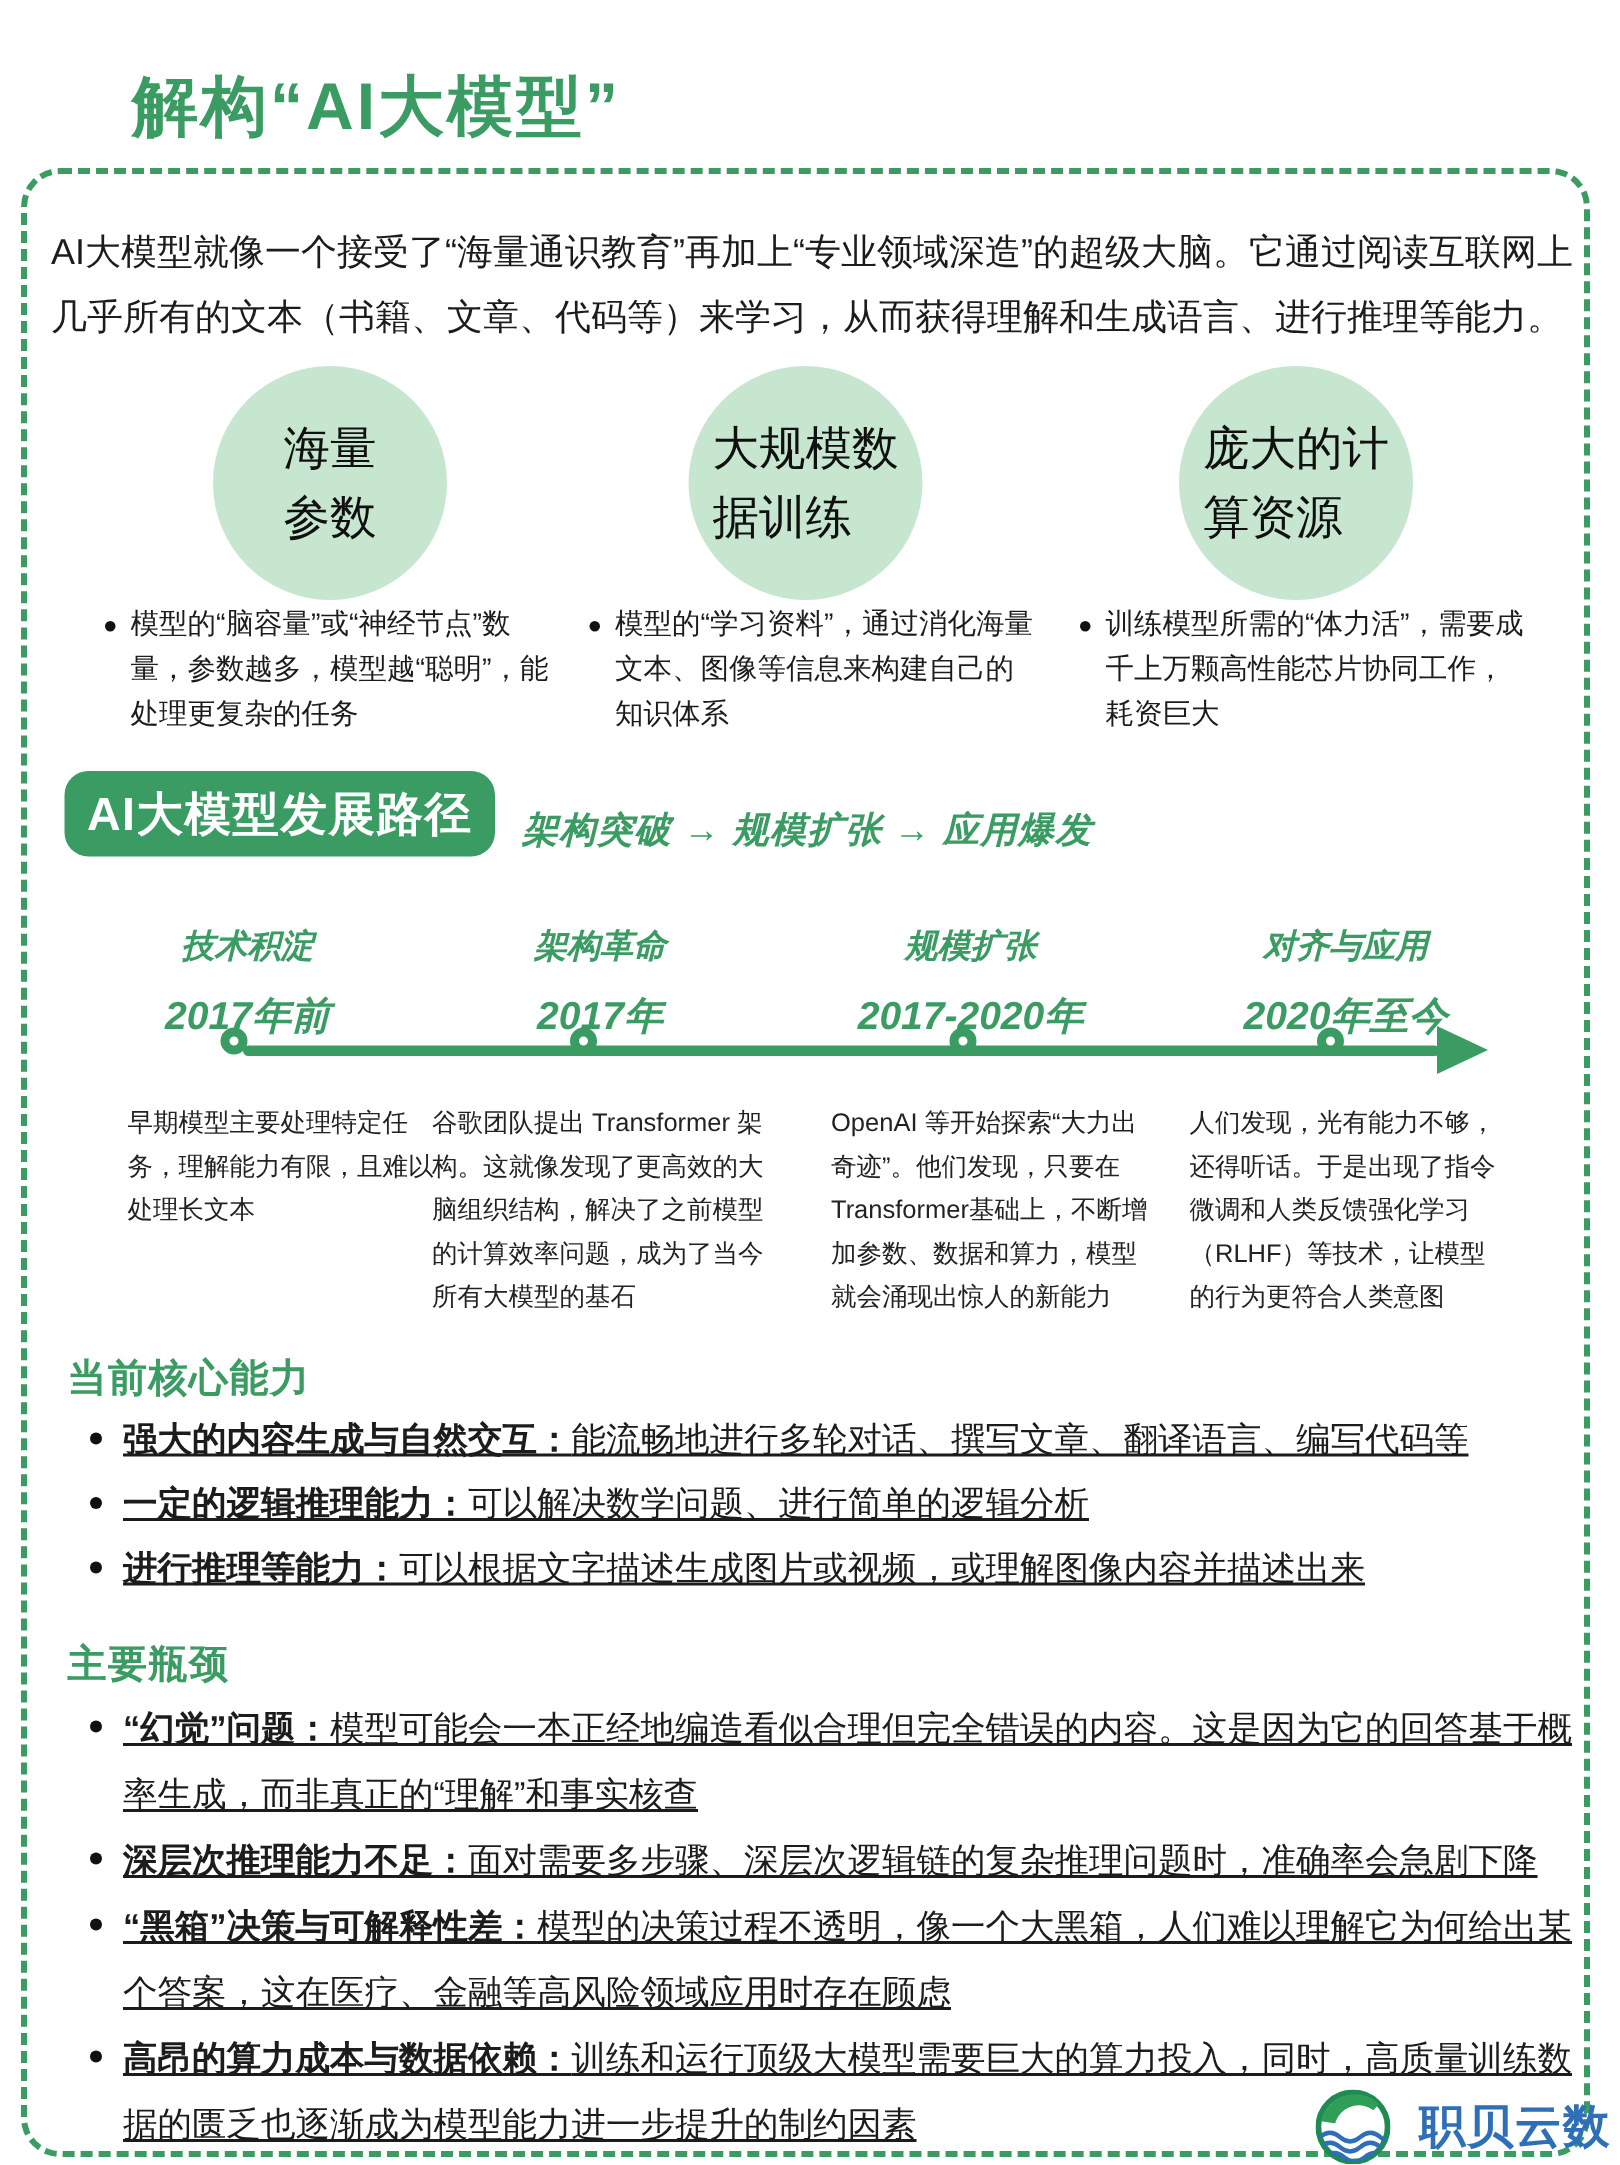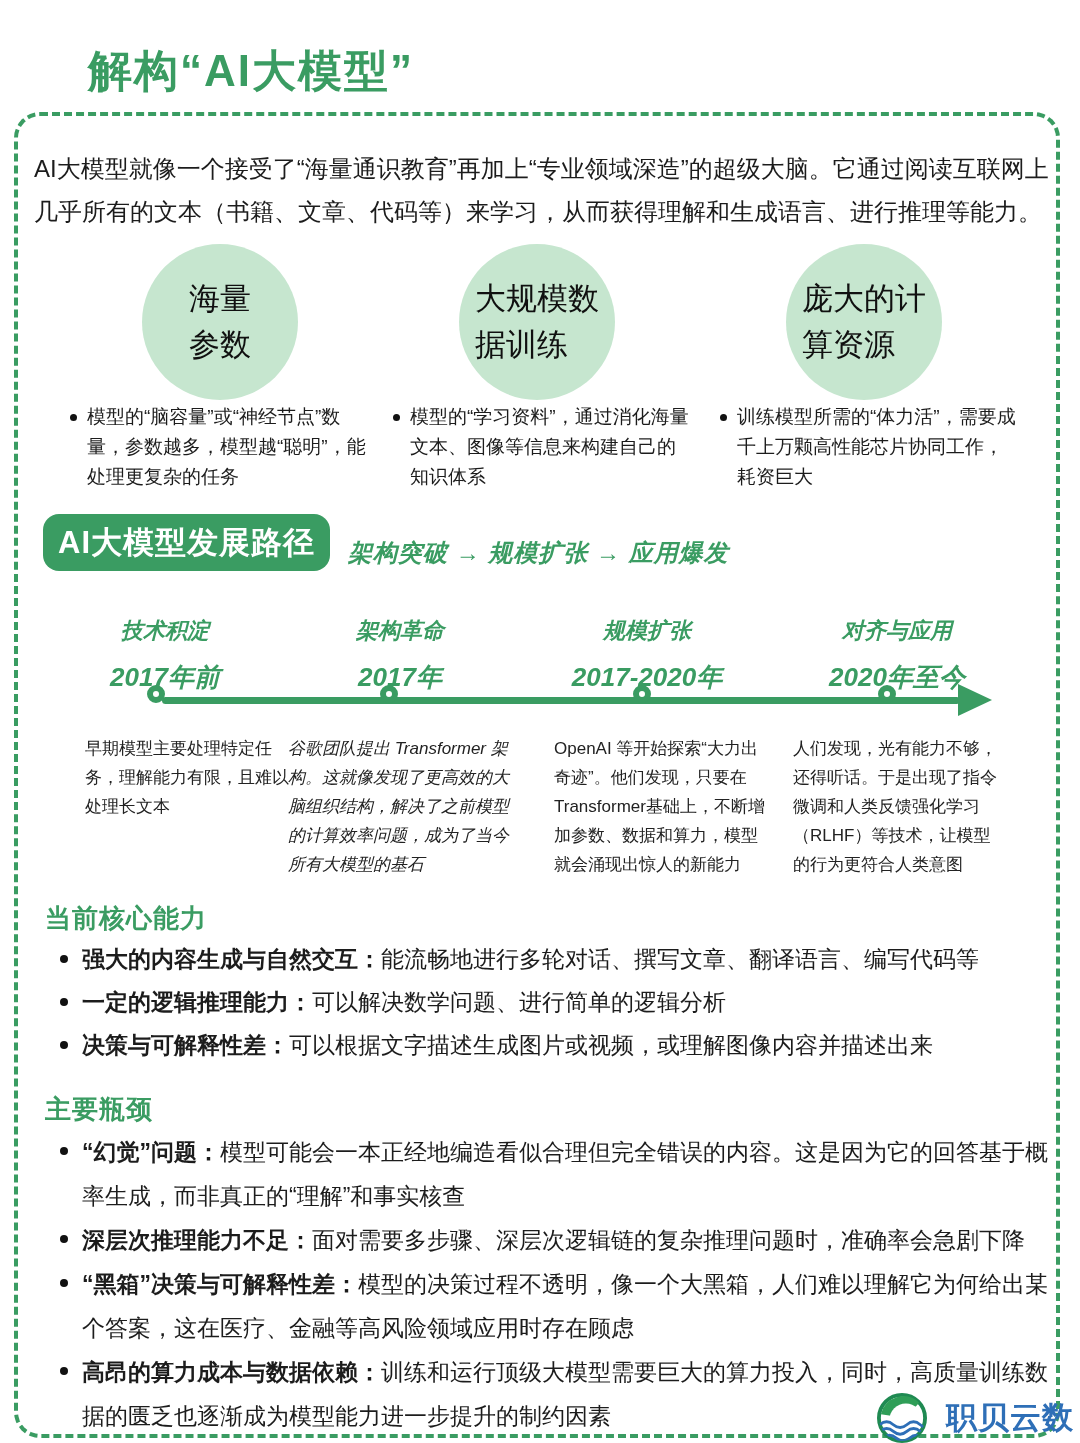--- a/index.html
+++ b/index.html
@@ -43,29 +43,29 @@
   .tl-line{position:absolute;left:162px;top:697px;width:798px;height:7px;background:var(--green);border-radius:4px;}
   .tl-arrow{position:absolute;left:958px;top:684px;width:0;height:0;border-left:34px solid var(--green);border-top:16px solid transparent;border-bottom:16px solid transparent;}
   .tl-node{position:absolute;top:685px;width:18px;height:18px;background:#ffffff;border:6px solid var(--green);border-radius:50%;}
   .tl-node.n1{left:147px;}
   .tl-node.n2{left:380px;}
   .tl-node.n3{left:633px;}
   .tl-node.n4{left:878px;}
 
   .tl-desc{position:absolute;top:734px;font-size:17px;line-height:29px;color:#222222;}
   .tl-desc.d1{left:85px;width:205px;}
-  .tl-desc.d2{left:288px;width:230px;font-style:italic;}
+  .tl-desc.d2{left:288px;width:230px;}
   .tl-desc.d3{left:554px;width:218px;}
   .tl-desc.d4{left:793px;width:210px;}
 
   .section-heading{position:absolute;left:45px;font-size:26px;font-weight:900;color:var(--green);letter-spacing:1px;}
   .section-heading.cap{top:901px;}
   .section-heading.bot{top:1092px;}
 
-  .bullet-list{position:absolute;left:60px;width:1000px;list-style:none;}
+  .bullet-list{position:absolute;left:60px;width:1000px;list-style:none;text-decoration:underline;}
   .bullet-list.cap{top:938px;}
   .bullet-list.bot{top:1130px;}
   .bullet-list li{display:flex;gap:14px;font-size:23px;}
   .bullet-list.cap li{line-height:43px;}
   .bullet-list.bot li{line-height:44px;}
   .bullet-list .dot{margin-top:17px;width:8px;height:8px;}
   .bullet-list .lead{font-weight:900;}
 
   .logo{position:absolute;right:6px;bottom:0px;display:flex;align-items:center;gap:19px;}
   .logo-text{font-size:31px;font-weight:bold;color:var(--logo-blue);letter-spacing:1px;}
@@ -138,21 +138,21 @@
     <li>
       <span class="dot"></span>
       <span><b class="lead">强大的内容生成与自然交互：</b><span>能流畅地进行多轮对话、撰写文章、翻译语言、编写代码等</span></span>
     </li>
     <li>
       <span class="dot"></span>
       <span><b class="lead">一定的逻辑推理能力：</b><span>可以解决数学问题、进行简单的逻辑分析</span></span>
     </li>
     <li>
       <span class="dot"></span>
-      <span><b class="lead">决策与可解释性差：</b><span>可以根据文字描述生成图片或视频，或理解图像内容并描述出来</span></span>
+      <span><b class="lead">进行推理等能力：</b><span>可以根据文字描述生成图片或视频，或理解图像内容并描述出来</span></span>
     </li>
   </ul>
 
   <h2 class="section-heading bot">主要瓶颈</h2>
   <ul class="bullet-list bot">
     <li>
       <span class="dot"></span>
       <span><b class="lead">“幻觉”问题：</b><span>模型可能会一本正经地编造看似合理但完全错误的内容。这是因为它的回答基于概率生成，而非真正的“理解”和事实核查</span></span>
     </li>
     <li>

